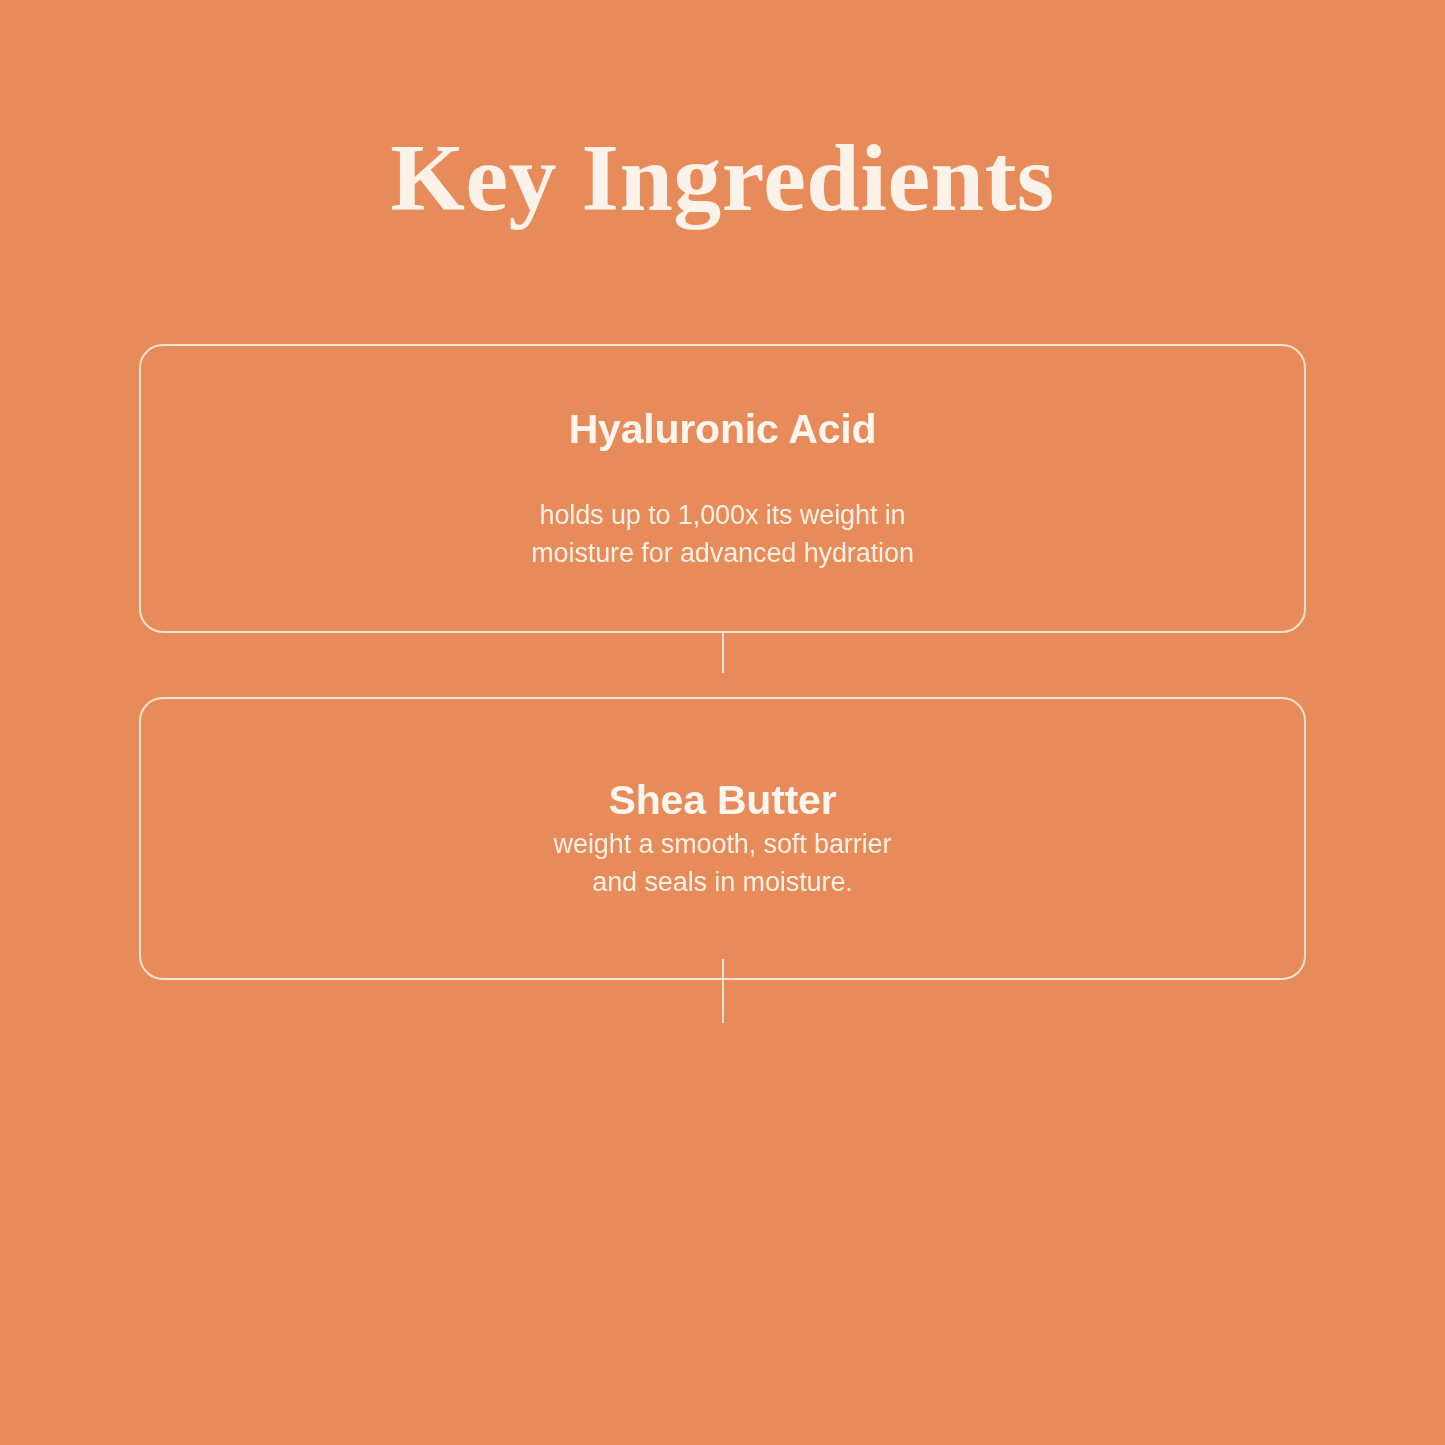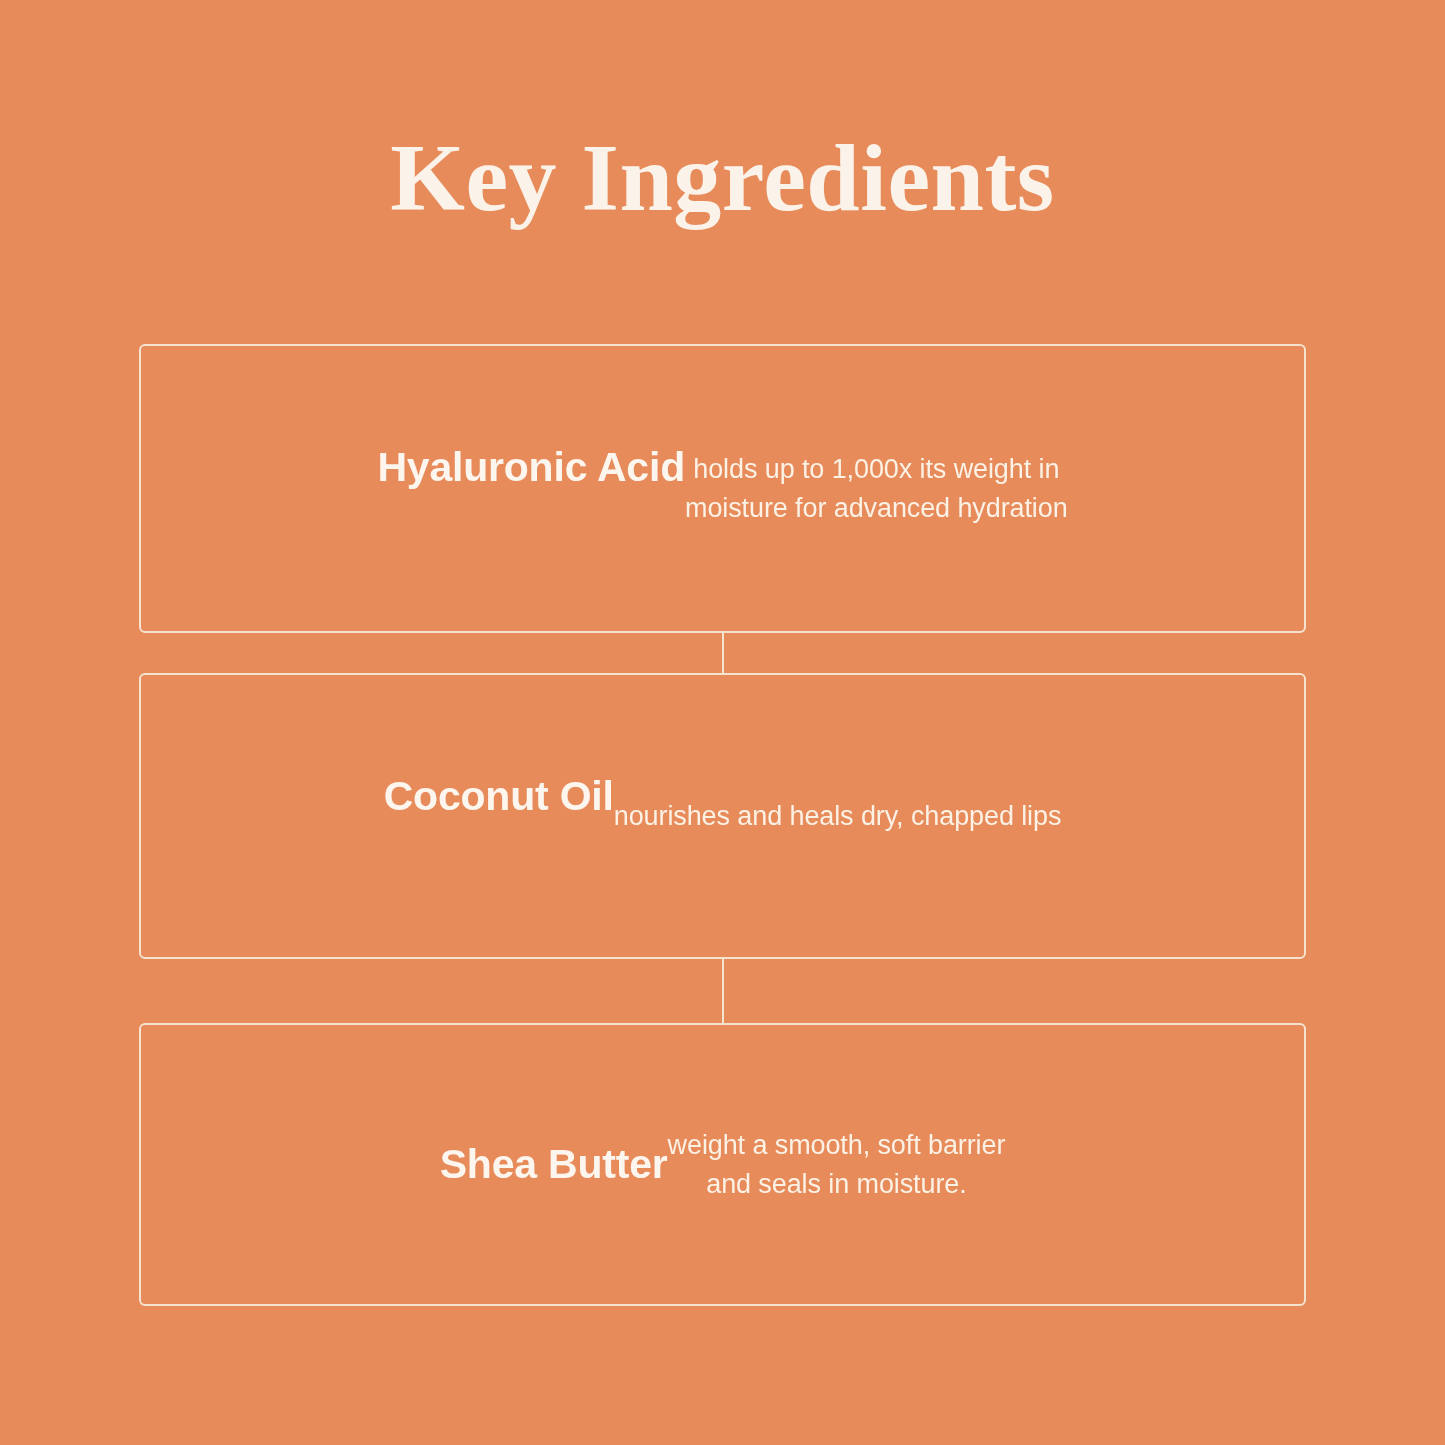--- a/index.html
+++ b/index.html
@@ -49,25 +49,25 @@
     left: 139px;
     top: 344px;
     width: 1167px;
   }
 
   .card {
     position: relative;
     box-sizing: border-box;
     width: 1167px;
     border: 2px solid #f6e3cf;
-    border-radius: 6px;
+    border-radius: 24px;
     background: transparent;
     text-align: center;
     display: flex;
-    flex-direction: row;
+    flex-direction: column;
     align-items: center;
     justify-content: center;
   }
 
   .card-1 { height: 289px; }
   .card-2 { height: 286px; margin-top: 40px; }
   .card-3 { height: 283px; margin-top: 64px; }
 
   .card-heading {
     font-family: "Liberation Sans", sans-serif;
@@ -125,24 +125,20 @@
   <div class="cards">
 
     <div class="card card-1">
       <h2 class="card-heading">Hyaluronic Acid</h2>
       <p class="card-body">holds up to 1,000x its weight in
 moisture for advanced hydration</p>
     </div>
 
     <div class="connector connector-1"></div>
 
-    <div class="card card-2">
-      <h2 class="card-heading">Coconut Oil</h2>
-      <p class="card-body">nourishes and heals dry, chapped lips</p>
-    </div>
 
     <div class="connector connector-2"></div>
 
     <div class="card card-3">
       <h2 class="card-heading">Shea Butter</h2>
       <p class="card-body">weight a smooth, soft barrier
 and seals in moisture.</p>
     </div>
 
   </div>

